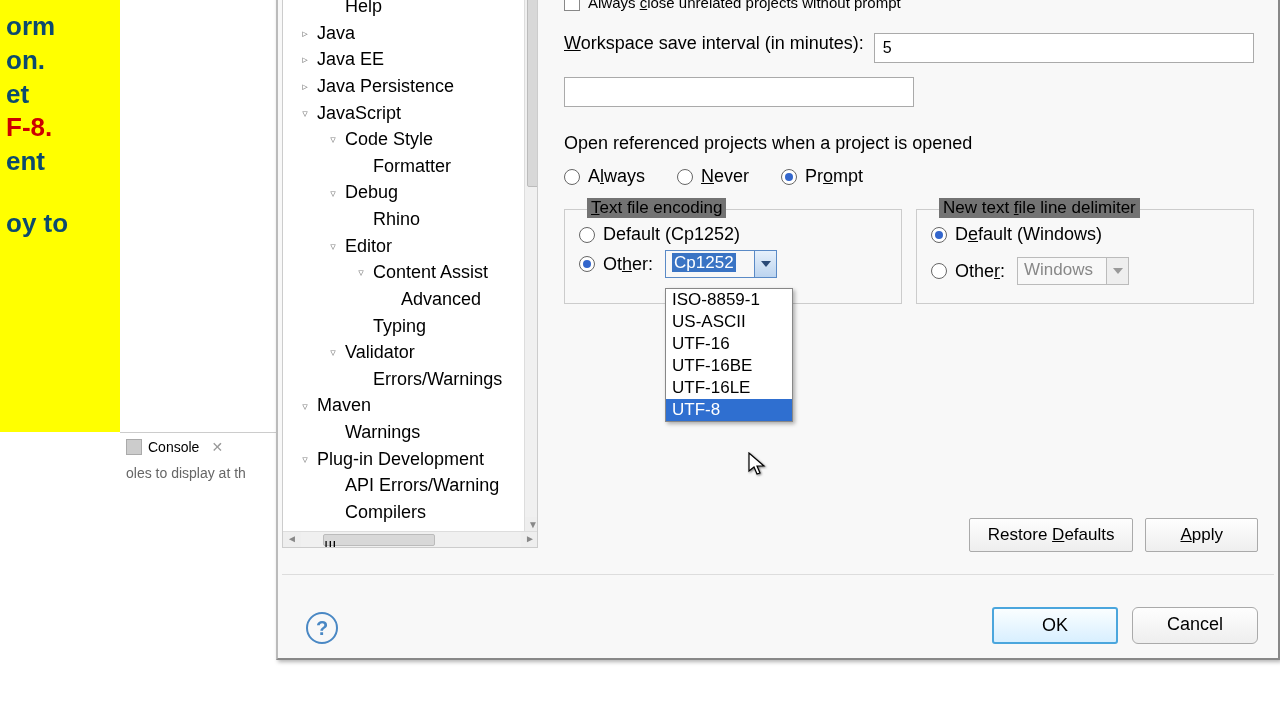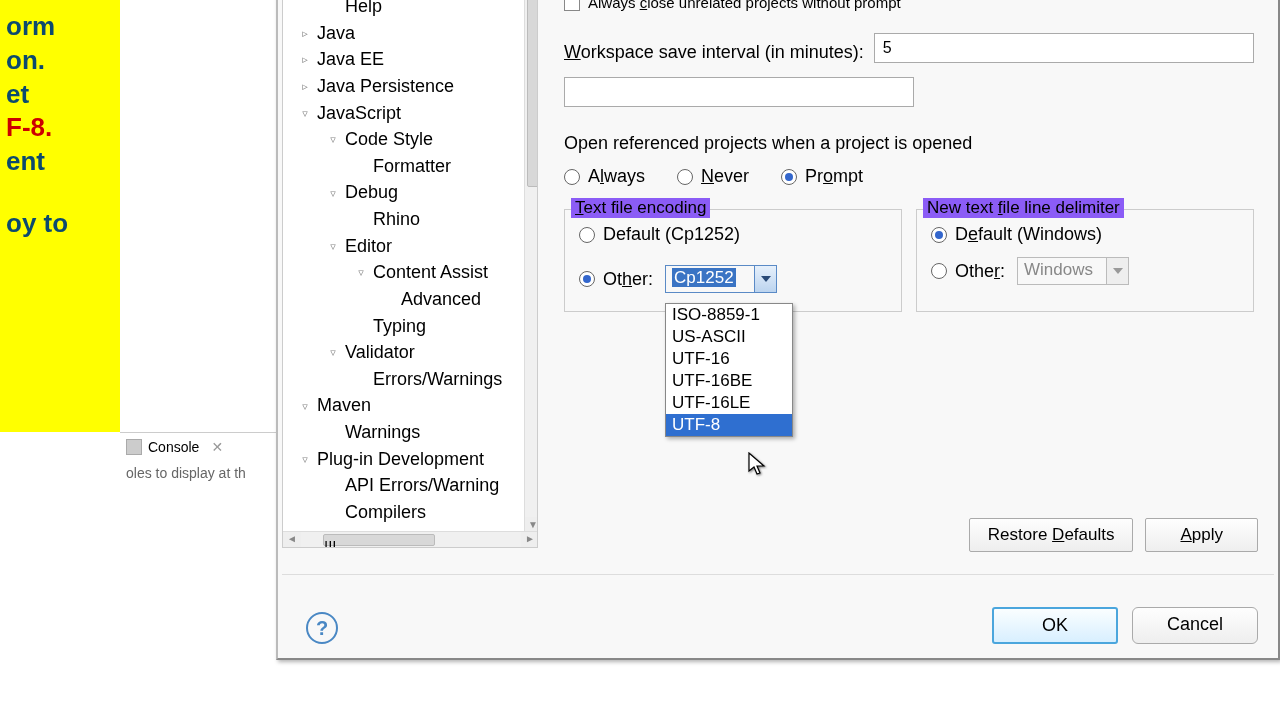--- a/index.html
+++ b/index.html
@@ -26,34 +26,34 @@
 .vscroll{position:absolute;left:241px;top:0;width:16px;height:540px;background:#f0f0f0;border-left:1px solid #ddd}
 .vscroll .thumb{position:absolute;top:4px;left:2px;width:12px;height:190px;background:#d8d8d8;border:1px solid #bbb;border-radius:2px}
 .vscroll .dn{position:absolute;bottom:0;left:0;width:16px;height:16px;background:#eee;text-align:center;font-size:10px;color:#888;line-height:16px}
 .hscroll{position:absolute;left:0;bottom:0;width:256px;height:16px;background:#f0f0f0;border-top:1px solid #ddd}
 .hscroll .lft{position:absolute;left:0;top:0;width:18px;height:16px;background:#eee;text-align:center;font-size:10px;line-height:14px;color:#888}
 .hscroll .rgt{position:absolute;right:0;top:0;width:18px;height:16px;background:#eee;text-align:center;font-size:10px;line-height:14px;color:#888}
 .hscroll .thumb{position:absolute;left:40px;top:2px;width:112px;height:12px;background:#d8d8d8;border:1px solid #bbb;border-radius:2px}
 .main{position:absolute;left:266px;top:0;width:734px;height:572px;padding:0 20px 10px 20px;background:#f8f8f8}
 .chk-row{display:flex;align-items:center;gap:8px;margin-top:2px}
 .chk{width:16px;height:16px;border:1px solid #888;background:#fff}
-.field-row{display:flex;align-items:flex-end;margin-top:22px;gap:10px}
+.field-row{display:flex;align-items:flex-start;margin-top:22px;gap:10px}
 .field-row label{font-size:18px}
 .field-row label .u{text-decoration:underline}
 .txt-input{border:1px solid #aaa;background:#fff;padding:4px 8px;font-size:16px;height:30px}
 .wsi{width:380px}
 .wsn{width:350px}
 .group-lbl{margin-top:26px;font-size:18px}
 .radio-row{display:flex;align-items:center;gap:32px;margin-top:12px}
 .radio-opt{display:flex;align-items:center;gap:8px;font-size:18px}
 .radio{width:16px;height:16px;border:1px solid #666;border-radius:50%;background:#fff;position:relative;display:inline-block}
 .radio.on::after{content:"";position:absolute;left:3px;top:3px;width:8px;height:8px;background:#3366cc;border-radius:50%}
 .u{text-decoration:underline}
 .fset{border:1px solid #ccc;margin-top:22px;padding:14px 14px 18px 14px;position:relative;width:338px;display:inline-block;vertical-align:top}
-.fset .leg{position:absolute;top:-12px;left:6px;background:#8b5cf6;padding:0 4px;font-size:17px}
+.fset .leg{position:absolute;top:-12px;left:22px;background:#737373;padding:0 4px;font-size:17px}
 .fset .leg .fu{text-decoration:underline}
 .fsets{display:flex;gap:14px}
 .combo{display:inline-flex;align-items:stretch;border:1px solid #5a8ac6;height:28px;margin-left:4px;position:relative}
 .combo .val{padding:2px 6px;min-width:88px;font-size:17px}
 .combo .val .sel{background:#3a74c4;color:#fff;padding:0 2px}
 .combo .btn{width:22px;background:linear-gradient(#e6f0fb,#bcd4ef);border-left:1px solid #5a8ac6;display:flex;align-items:center;justify-content:center}
 .combo .btn .tri{width:0;height:0;border-left:5px solid transparent;border-right:5px solid transparent;border-top:6px solid #2a4a77}
 .combo.dis{border-color:#bbb}
 .combo.dis .btn{background:#eee;border-left-color:#bbb}
 .combo.dis .btn .tri{border-top-color:#999}
@@ -222,21 +222,21 @@
       <div class="radio-opt">
           <span class="radio on"></span>
           <span>Pr<span class="u">o</span>mpt</span>
         </div>
     </div>
 
     <div class="fsets">
 
       <div class="fset">
         <div class="leg"><span class="fu">T</span>ext file encoding</div>
-        <div class="radio-opt" style="margin-bottom:20px">
+        <div class="radio-opt" style="margin-bottom:5px">
             <span class="radio"></span>
             <span>Default (Cp1252)</span>
           </div>
         <div class="radio-opt">
           <span class="radio on"></span>
           <span>Ot<span class="u">h</span>er:</span>
           <span class="combo">
             <span class="val"><span class="sel">Cp1252</span></span>
             <span class="btn">
                 <span class="tri"></span>

